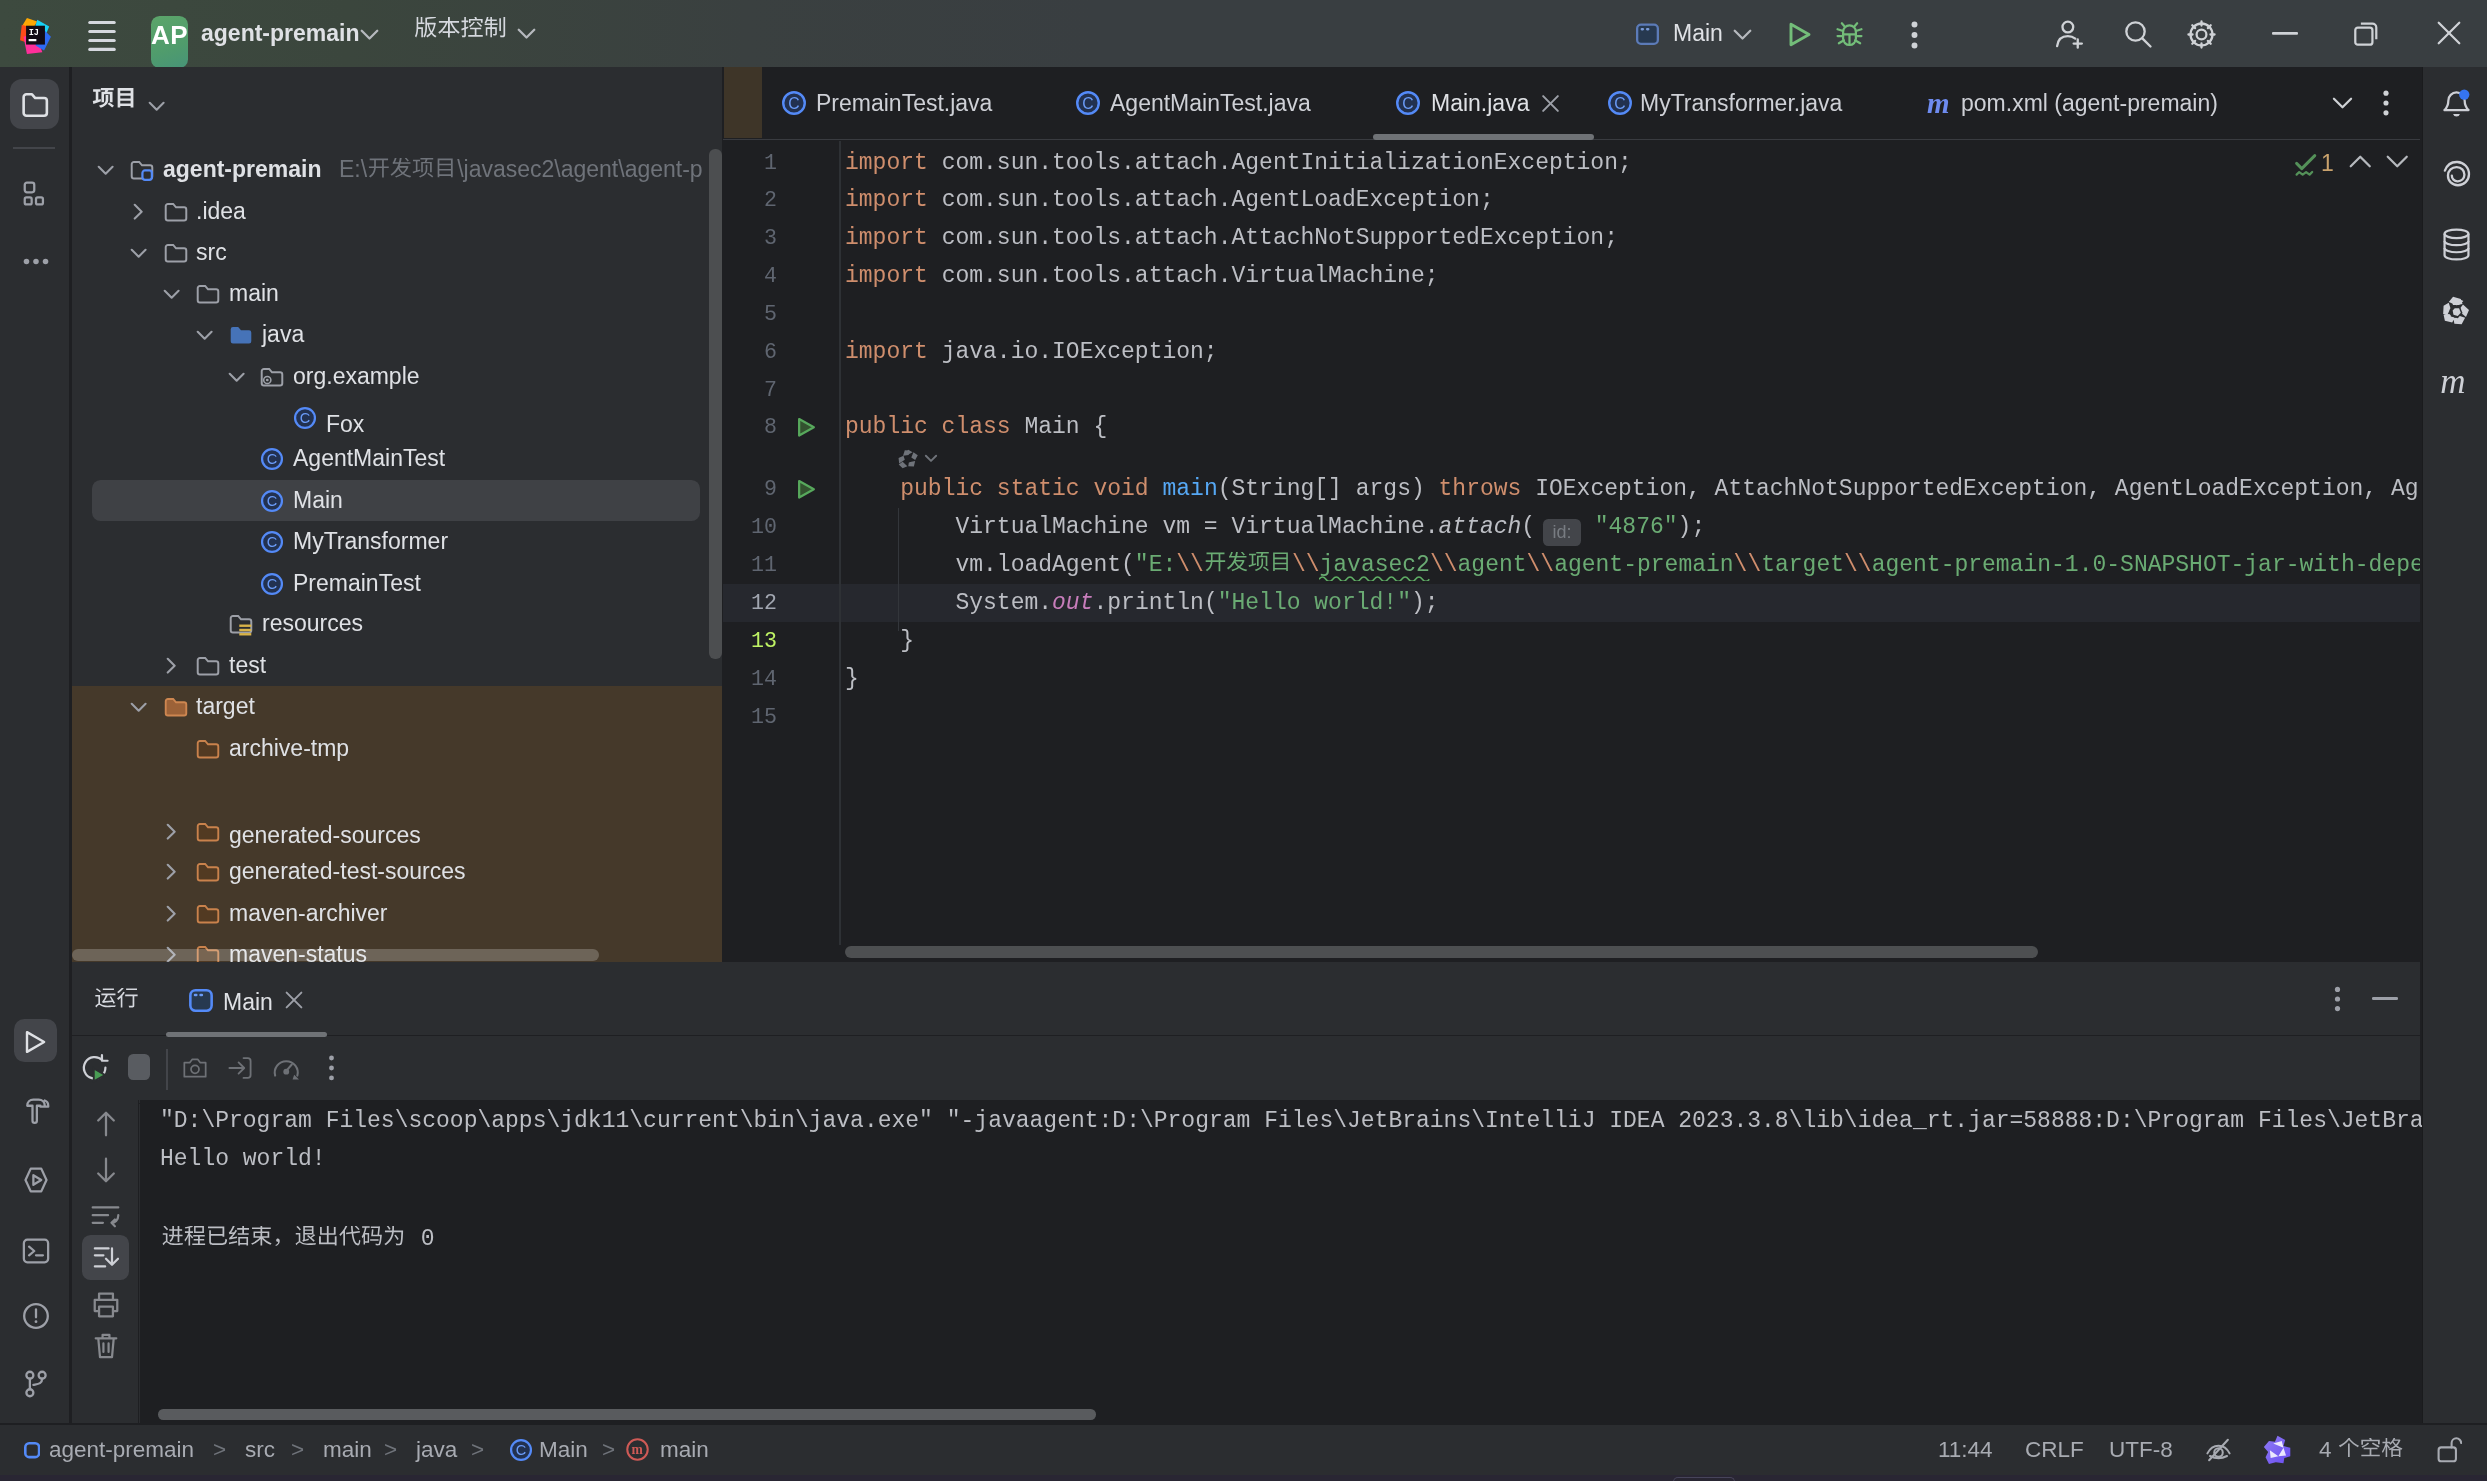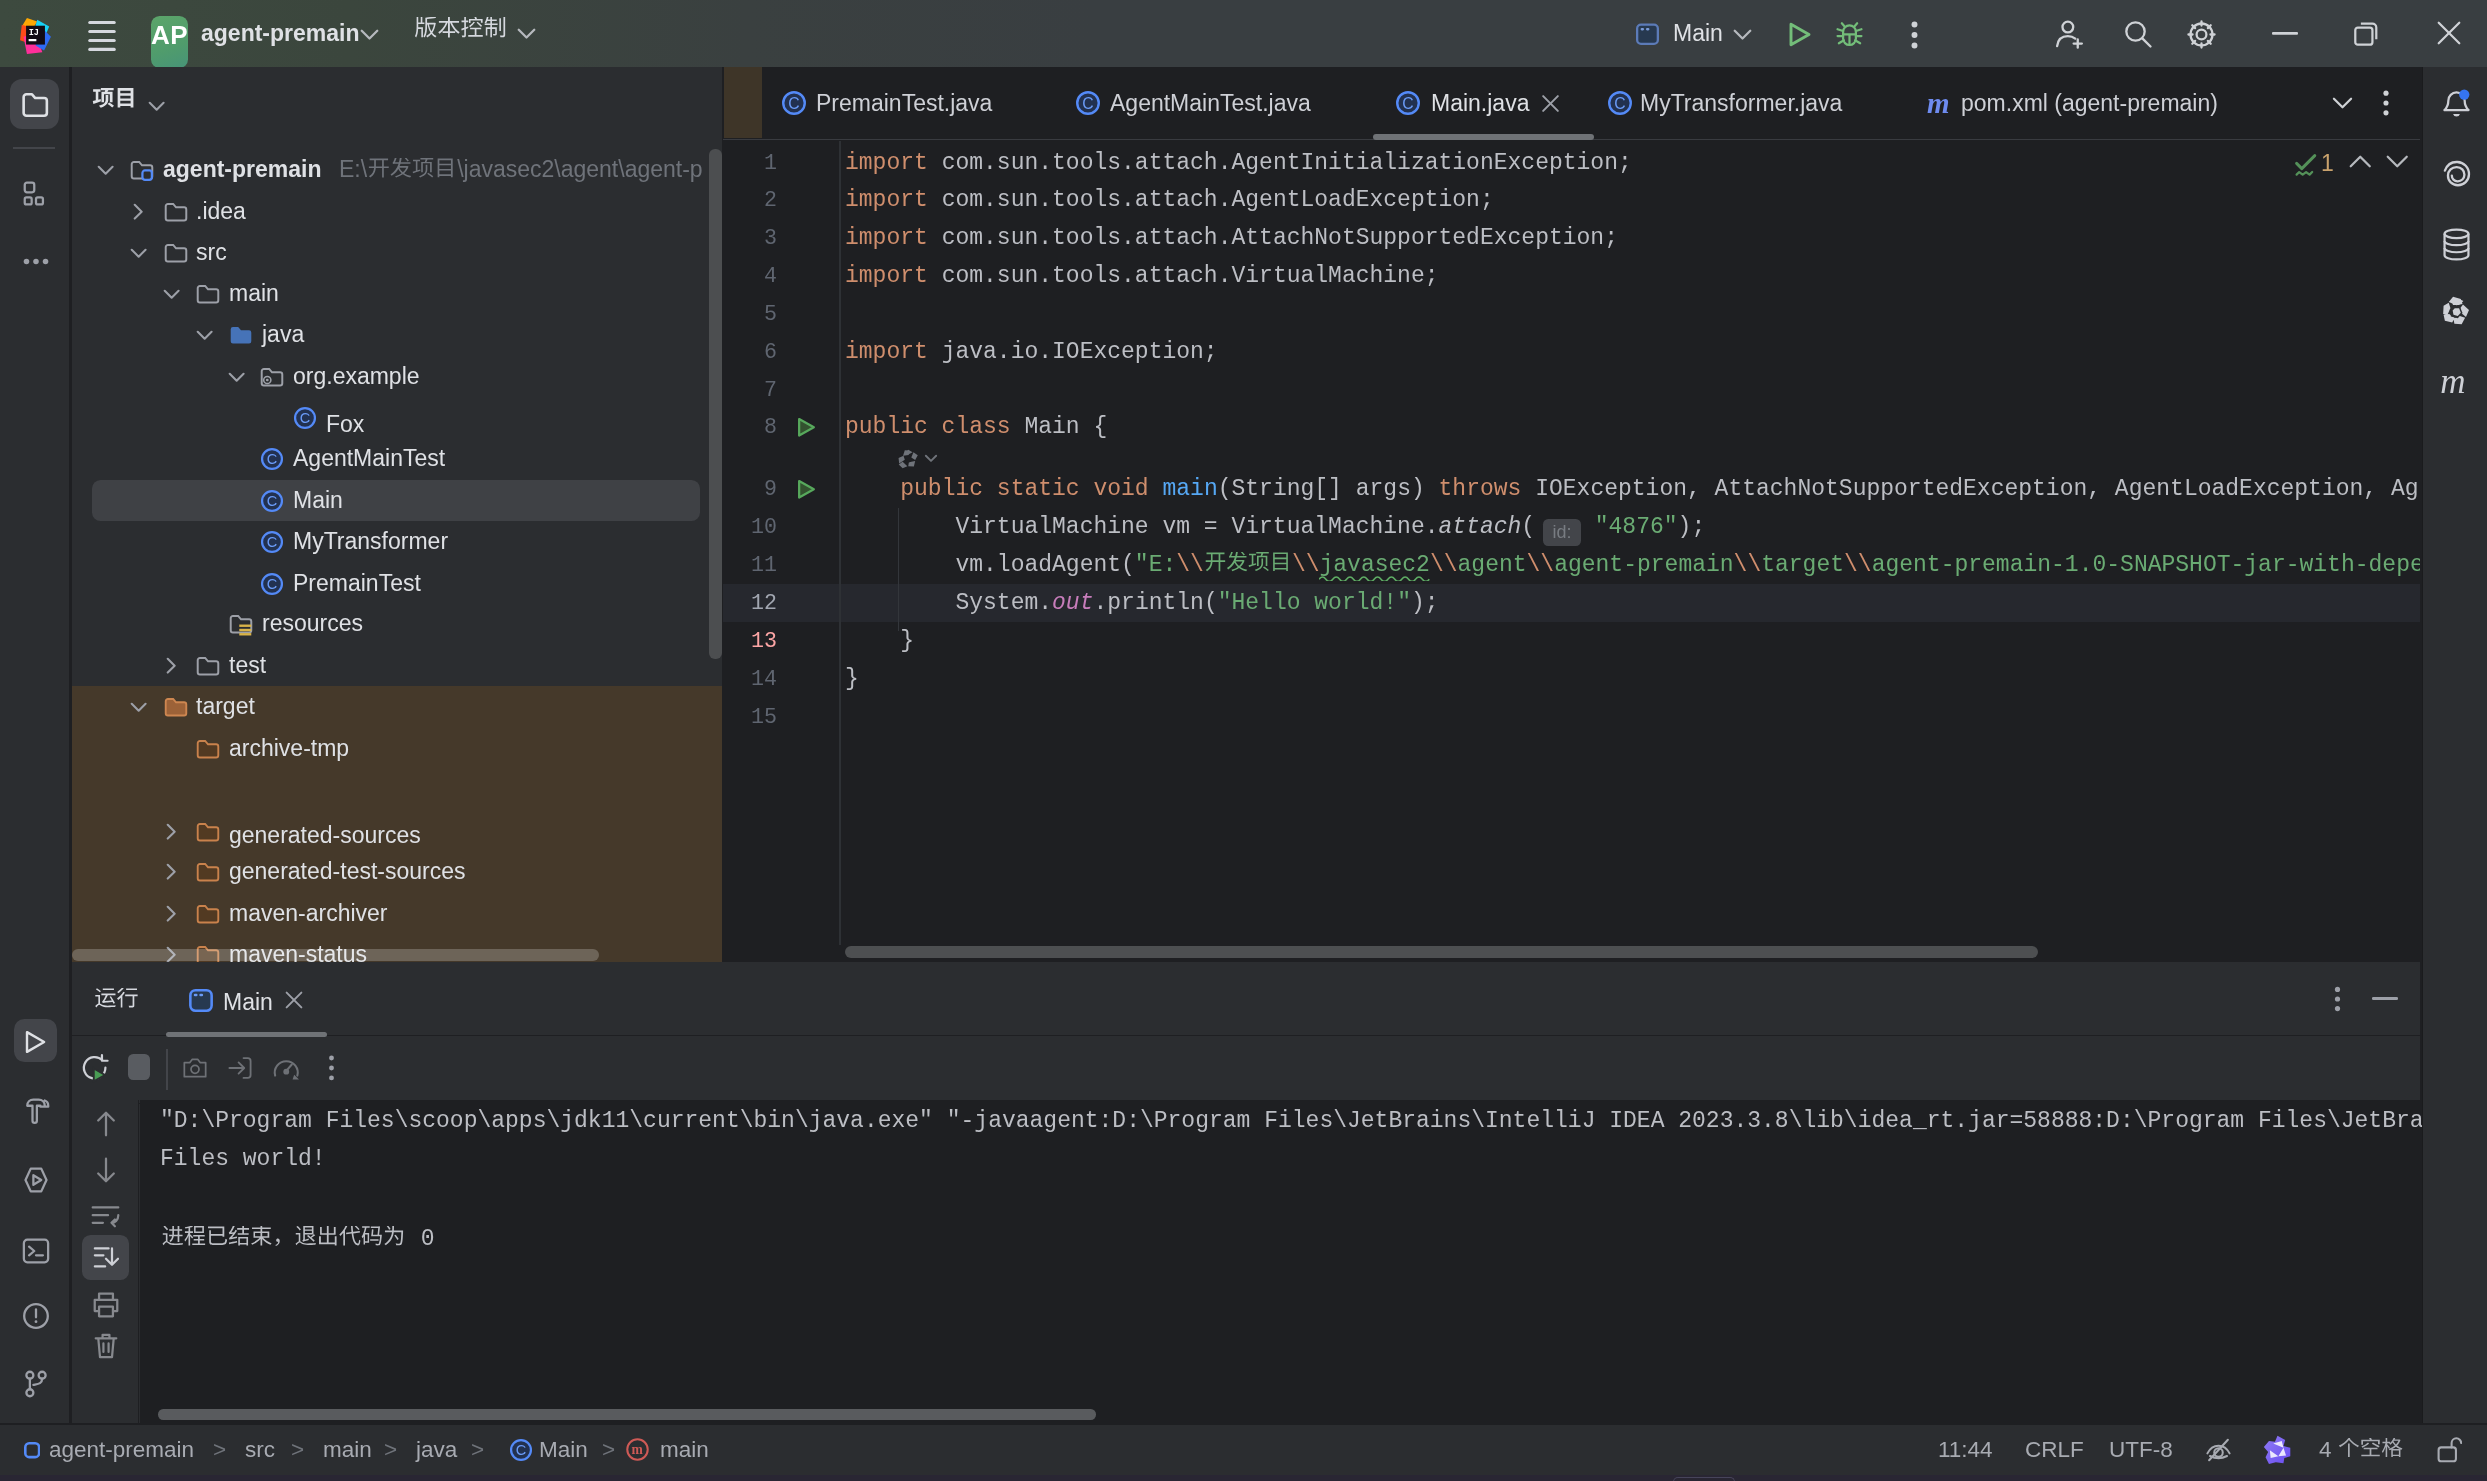--- a/index.html
+++ b/index.html
@@ -432,21 +432,21 @@
   <div class="lno" style="top:78px;color:#5f6570">3</div>
   <div class="lno" style="top:116px;color:#5f6570">4</div>
   <div class="lno" style="top:154px;color:#5f6570">5</div>
   <div class="lno" style="top:192px;color:#5f6570">6</div>
   <div class="lno" style="top:230px;color:#5f6570">7</div>
   <div class="lno" style="top:267px;color:#5f6570">8</div>
   <div class="lno" style="top:329px;color:#5f6570">9</div>
   <div class="lno" style="top:367px;color:#5f6570">10</div>
   <div class="lno" style="top:405px;color:#5f6570">11</div>
   <div class="lno" style="top:443px;color:#a1a6b0">12</div>
-  <div class="lno" style="top:481px;color:#fca5a5">13</div>
+  <div class="lno" style="top:481px;color:#bef264">13</div>
   <div class="lno" style="top:519px;color:#5f6570">14</div>
   <div class="lno" style="top:557px;color:#5f6570">15</div>
   <svg class="abs" style="left:73px;top:275px" width="21" height="22.5" viewBox="0 0 24 26">
           <path d="M3.5 3.5l17 9.5-17 9.5z" fill="#33522f" stroke="#57a85c" stroke-width="2.6" stroke-linejoin="round"></path>
         </svg>
   <svg class="abs" style="left:73px;top:337px" width="21" height="22.5" viewBox="0 0 24 26">
           <path d="M3.5 3.5l17 9.5-17 9.5z" fill="#33522f" stroke="#57a85c" stroke-width="2.6" stroke-linejoin="round"></path>
         </svg>
   <svg class="abs" style="left:174px;top:307px" width="22.5" height="22.5" viewBox="0 0 26 26">
           <g fill="#6f737a">
@@ -591,21 +591,21 @@
           </g>
         </svg>
     <svg class="abs" style="left:21.6px;top:232px" width="24" height="28" viewBox="0 0 28 32">
           <g fill="none" stroke="#87898e" stroke-width="2.6" stroke-linecap="round" stroke-linejoin="round">
             <path d="M2 7h24M10 7V3h8v4M5 7l2 22h14l2-22M11 13v10M17 13v10"></path>
           </g>
         </svg>
   </div>
   <div id="console">
     <div class="con-line" style="top:1.7px">"D:\Program Files\scoop\apps\jdk11\current\bin\java.exe" "-javaagent:D:\Program Files\JetBrains\IntelliJ IDEA 2023.3.8\lib\idea_rt.jar=58888:D:\Program Files\JetBra</div>
-    <div class="con-line" style="top:40px">Files world!</div>
+    <div class="con-line" style="top:40px">Hello world!</div>
     <div class="con-line" style="top:120px"><span class="cjk"><svg width="247" height="23" viewBox="0 0 286 27">
               <path fill="#bcbec4" d="M2.1 0.6C3.5 1.9 5.3 3.8 6.1 5.0L7.6 3.7C6.7 2.6 4.9 0.8 3.5 -0.5ZM18.7 -0.5V3.7H14.4V-0.5H12.5V3.7H8.8V5.6H12.5V8.6L12.5 10.2H8.7V12.1H12.2C11.9 14.1 11.0 16.0 9.0 17.5C9.5 17.8 10.2 18.5 10.5 18.9C12.8 17.1 13.8 14.6 14.2 12.1H18.7V18.7H20.7V12.1H24.5V10.2H20.7V5.6H24.0V3.7H20.7V-0.5ZM14.4 5.6H18.7V10.2H14.4L14.4 8.6ZM6.8 8.4H1.3V10.2H4.9V17.7C3.7 18.1 2.4 19.2 1.0 20.7L2.3 22.5C3.6 20.7 4.9 19.2 5.8 19.2C6.4 19.2 7.2 20.1 8.3 20.7C10.1 21.9 12.3 22.2 15.5 22.2C18.0 22.2 22.6 22.0 24.5 21.9C24.5 21.3 24.8 20.4 25.1 19.9C22.5 20.2 18.6 20.4 15.5 20.4C12.6 20.4 10.4 20.2 8.7 19.1C7.9 18.6 7.3 18.1 6.8 17.8Z M39.8 1.7H47.7V6.5H39.8ZM38.0 0.1V8.2H49.6V0.1ZM37.6 15.4V17.1H42.7V20.5H35.9V22.2H51.0V20.5H44.7V17.1H49.9V15.4H44.7V12.2H50.5V10.5H37.0V12.2H42.7V15.4ZM35.4 -0.7C33.5 0.2 30.0 1.0 27.1 1.5C27.4 1.9 27.6 2.5 27.7 2.9C28.9 2.8 30.2 2.5 31.5 2.3V6.3H27.3V8.1H31.3C30.2 11.1 28.4 14.5 26.7 16.3C27.1 16.8 27.5 17.6 27.7 18.1C29.1 16.5 30.4 13.9 31.5 11.3V22.8H33.4V11.6C34.3 12.7 35.4 14.1 35.8 14.8L37.0 13.3C36.5 12.7 34.2 10.4 33.4 9.7V8.1H36.7V6.3H33.4V1.8C34.7 1.6 35.8 1.2 36.7 0.8Z M54.4 0.6V2.5H71.4V9.4H57.8V5.1H55.8V18.1C55.8 21.4 57.1 22.2 61.3 22.2C62.3 22.2 70.1 22.2 71.1 22.2C75.4 22.2 76.3 20.7 76.8 15.9C76.2 15.8 75.3 15.5 74.8 15.1C74.4 19.3 74.0 20.2 71.1 20.2C69.4 20.2 62.6 20.2 61.2 20.2C58.4 20.2 57.8 19.8 57.8 18.2V11.3H71.4V12.6H73.5V0.6Z M78.9 19.4 79.2 21.4C81.8 20.9 85.3 20.1 88.6 19.4L88.4 17.6C84.9 18.3 81.3 19.0 78.9 19.4ZM79.5 9.7C79.8 9.5 80.5 9.4 83.8 9.0C82.6 10.6 81.5 11.9 81.0 12.4C80.2 13.4 79.6 14.0 79.0 14.1C79.2 14.6 79.5 15.6 79.6 16.0C80.3 15.7 81.2 15.5 88.5 14.1C88.4 13.7 88.3 12.9 88.3 12.4L82.5 13.4C84.7 11.1 86.7 8.3 88.5 5.5L86.7 4.4C86.2 5.4 85.6 6.3 85.0 7.2L81.6 7.5C83.1 5.4 84.6 2.6 85.8 -0.1L83.8 -0.9C82.7 2.2 80.9 5.4 80.3 6.2C79.7 7.0 79.2 7.6 78.8 7.7C79.0 8.3 79.4 9.3 79.5 9.7ZM94.6 -1.1V2.4H88.6V4.3H94.6V8.4H89.3V10.2H102.1V8.4H96.6V4.3H102.5V2.4H96.6V-1.1ZM89.9 12.9V22.9H91.8V21.7H99.5V22.8H101.4V12.9ZM91.8 20.0V14.7H99.5V20.0Z M107.8 6.4V13.9H114.9C112.5 16.6 108.6 19.1 105.0 20.4C105.5 20.8 106.1 21.5 106.4 22.0C109.8 20.7 113.4 18.2 116.0 15.4V22.9H118.0V15.2C120.5 18.1 124.2 20.7 127.7 22.0C128.0 21.5 128.6 20.7 129.1 20.4C125.5 19.1 121.5 16.6 119.1 13.9H126.3V6.4H118.0V3.6H128.1V1.7H118.0V-1.0H116.0V1.7H106.0V3.6H116.0V6.4ZM109.6 8.1H116.0V12.1H109.6ZM118.0 8.1H124.3V12.1H118.0Z M134.1 23.6C136.8 22.6 138.6 20.5 138.6 17.7C138.6 15.9 137.8 14.7 136.4 14.7C135.3 14.7 134.4 15.3 134.4 16.6C134.4 17.8 135.3 18.4 136.3 18.4L136.8 18.4C136.7 20.2 135.5 21.4 133.5 22.2Z M158.1 1.0C159.5 2.3 161.2 4.1 161.9 5.3L163.5 4.2C162.7 3.0 161.0 1.2 159.6 0.0ZM176.3 5.7V8.2H168.1V5.7ZM176.3 4.2H168.1V1.7H176.3ZM166.0 18.6C166.5 18.3 167.3 18.0 172.7 16.5C172.7 16.1 172.6 15.4 172.7 14.8L168.1 16.0V9.9H178.2V0.1H166.2V15.2C166.2 16.3 165.5 16.8 165.1 17.0C165.4 17.4 165.9 18.2 166.0 18.6ZM170.6 11.7C173.3 13.7 176.7 16.6 178.3 18.6L179.7 17.4C178.8 16.4 177.4 15.1 175.9 13.9C177.3 13.1 178.9 12.0 180.3 11.0L178.7 9.8C177.7 10.7 176.1 11.9 174.7 12.8C173.8 12.1 172.8 11.3 171.9 10.7ZM162.7 8.2H157.4V10.0H160.9V18.1C159.7 18.5 158.4 19.6 157.1 20.9L158.3 22.5C159.7 20.9 161.0 19.5 162.0 19.5C162.6 19.5 163.4 20.3 164.5 20.9C166.3 21.9 168.5 22.2 171.6 22.2C174.1 22.2 178.6 22.0 180.5 21.9C180.6 21.4 180.9 20.5 181.1 20.0C178.5 20.3 174.7 20.4 171.7 20.4C168.8 20.4 166.6 20.3 164.9 19.3C163.9 18.8 163.3 18.3 162.7 18.0Z M184.7 11.9V21.3H203.2V22.8H205.3V11.9H203.2V19.4H196.0V10.3H204.2V1.3H202.1V8.4H196.0V-1.0H193.9V8.4H187.9V1.3H185.9V10.3H193.9V19.4H186.9V11.9Z M226.6 0.4C228.1 1.7 229.9 3.6 230.8 4.7L232.3 3.7C231.4 2.5 229.6 0.8 228.0 -0.5ZM222.2 -0.7C222.4 2.1 222.5 4.7 222.8 7.1L216.4 7.9L216.7 9.7L223.0 8.9C224.0 17.1 226.0 22.5 230.4 22.9C231.7 22.9 232.8 21.6 233.3 17.1C233.0 16.9 232.1 16.4 231.7 16.0C231.5 19.1 231.0 20.6 230.3 20.6C227.5 20.3 225.8 15.6 224.9 8.7L232.8 7.7L232.5 5.9L224.7 6.8C224.4 4.5 224.3 2.0 224.2 -0.7ZM216.1 -0.8C214.4 3.4 211.5 7.3 208.5 9.9C208.9 10.3 209.5 11.3 209.7 11.8C210.9 10.7 212.1 9.4 213.2 8.0V22.8H215.2V5.1C216.2 3.4 217.2 1.6 218.0 -0.2Z M244.7 15.5V17.2H254.6V15.5ZM246.8 3.9C246.6 6.5 246.2 10.0 245.9 12.0H246.4L256.4 12.1C255.9 17.8 255.4 20.1 254.7 20.7C254.4 21.0 254.2 21.1 253.7 21.0C253.2 21.0 252.1 21.0 250.8 20.9C251.1 21.4 251.3 22.2 251.4 22.7C252.6 22.8 253.8 22.8 254.5 22.7C255.3 22.7 255.8 22.5 256.3 21.9C257.2 21.0 257.8 18.3 258.4 11.2C258.4 10.9 258.4 10.4 258.4 10.4H255.2C255.6 7.2 256.0 3.2 256.3 0.5L254.9 0.4L254.6 0.5H245.5V2.3H254.2C254.0 4.6 253.7 7.7 253.4 10.4H248.0C248.2 8.5 248.5 6.0 248.6 4.0ZM235.3 0.3V2.1H238.5C237.8 6.1 236.6 9.8 234.8 12.3C235.1 12.8 235.5 13.9 235.6 14.4C236.1 13.7 236.6 13.0 237.0 12.2V21.7H238.7V19.6H243.5V8.3H238.7C239.4 6.4 240.0 4.3 240.4 2.1H244.2V0.3ZM238.7 10.1H241.8V17.9H238.7Z M264.2 0.4C265.3 1.6 266.4 3.3 266.9 4.4L268.7 3.5C268.2 2.4 266.9 0.8 265.9 -0.3ZM273.0 11.2C274.3 12.7 275.8 14.9 276.5 16.3L278.2 15.4C277.5 14.0 275.9 11.9 274.6 10.4ZM270.7 -1.0V2.1C270.7 3.1 270.7 4.1 270.6 5.2H262.1V7.2H270.4C269.7 11.8 267.7 17.0 261.4 21.1C261.9 21.4 262.6 22.1 263.0 22.5C269.6 18.1 271.8 12.3 272.4 7.2H281.3C281.0 16.0 280.6 19.5 279.8 20.3C279.5 20.6 279.2 20.7 278.6 20.7C278.0 20.7 276.4 20.7 274.6 20.5C275.0 21.1 275.3 21.9 275.3 22.5C276.9 22.6 278.5 22.7 279.4 22.6C280.4 22.5 281.0 22.3 281.6 21.5C282.6 20.3 283.0 16.7 283.4 6.2C283.4 5.9 283.4 5.2 283.4 5.2H272.6C272.6 4.1 272.7 3.1 272.7 2.1V-1.0Z"></path>
             </svg></span> 0</div>
   </div>
 
   <div class="abs" style="left:86px;top:447px;width:938px;height:11.2px;border-radius:5.2px;background:#595b5e"></div>
 </div>
 
 <div class="abs" id="rightbar">
   <svg class="abs" style="left:18px;top:21.6px" width="31" height="31" viewBox="0 0 36 36">

